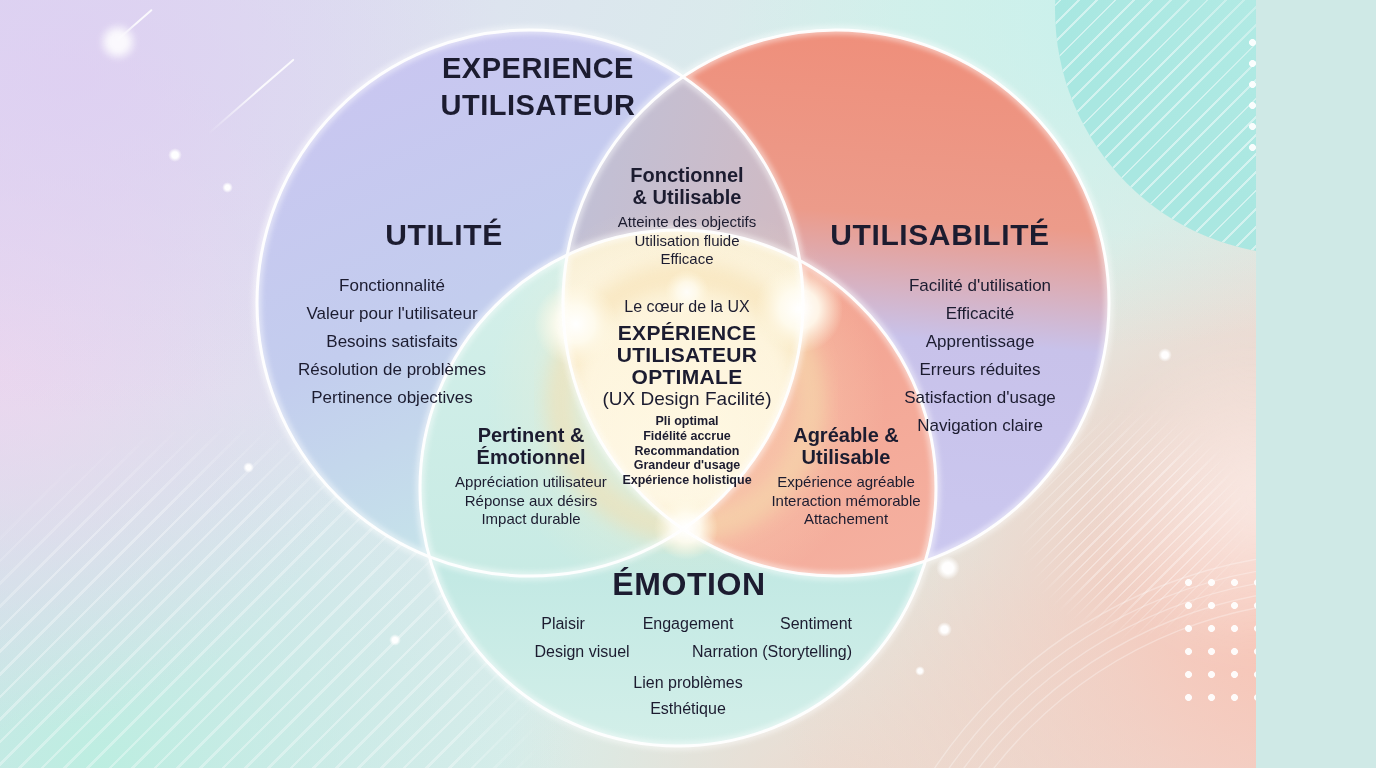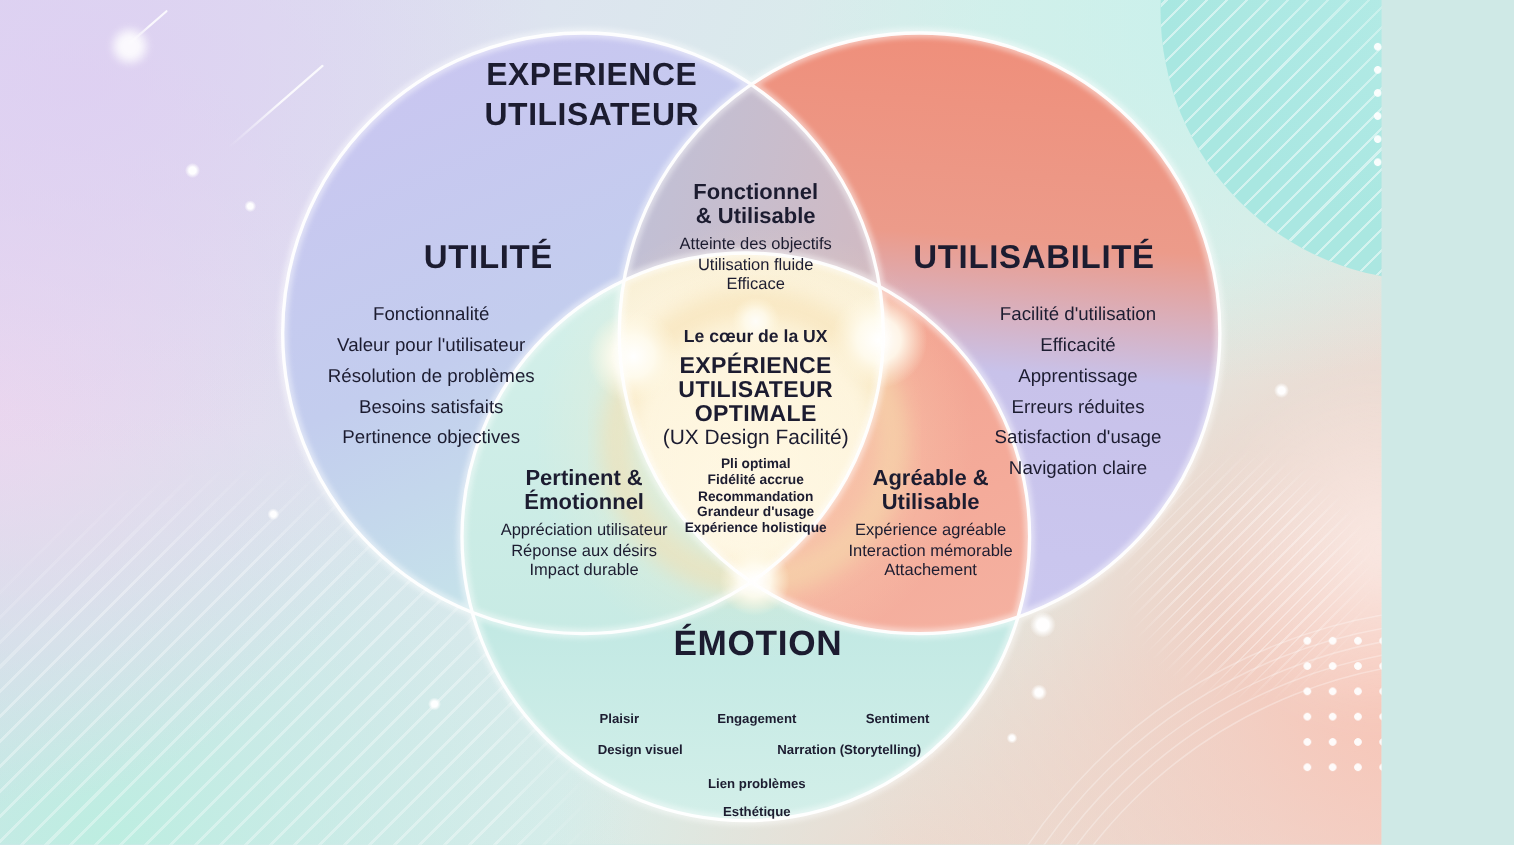--- a/index.html
+++ b/index.html
@@ -64,25 +64,25 @@
   .dot.soft{filter:blur(2.2px);opacity:.9;}
   
   svg.venn{position:absolute;inset:0;}
   
   .txt{position:absolute;transform:translateX(-50%);text-align:center;white-space:nowrap;}
   .big-title{font-size:29px;line-height:37px;font-weight:600;letter-spacing:.5px;}
   .set-h{font-size:30px;font-weight:600;letter-spacing:.6px;}
   .set-items{font-size:17px;line-height:28px;font-weight:400;}
   .ov-title{font-size:20px;line-height:22px;font-weight:700;}
   .ov-items{font-size:15px;line-height:18.5px;font-weight:500;margin-top:5px;}
-  .kicker{font-size:16px;font-weight:700;}
+  .kicker{font-size:16px;font-weight:400;}
   .core-title{font-size:21px;line-height:22px;font-weight:700;letter-spacing:.3px;margin-top:6px;}
   .core-sub{font-size:19px;line-height:21px;font-weight:500;}
   .core-items{font-size:12.5px;line-height:14.8px;font-weight:600;margin-top:5px;}
-  .em-item{position:absolute;transform:translateX(-50%);font-size:12px;font-weight:700;white-space:nowrap;margin-top:31px;}
+  .em-item{position:absolute;transform:translateX(-50%);font-size:16px;font-weight:400;white-space:nowrap;}
 </style>
 </head>
 <body>
 
 <div class="stage">
   <div class="bg"></div>
 
   <div class="blob-tr"></div>
   <div class="blob-br-light"></div>
   <div class="stripes-bl"></div>
@@ -212,22 +212,22 @@
 
   <div class="txt big-title" style="left:538px;top:50px;">
     <div>EXPERIENCE</div>
     <div>UTILISATEUR</div>
   </div>
 
   <div class="txt set-h" style="left:444px;top:218px;text-align:right;">UTILITÉ</div>
   <div class="txt set-items" style="left:392px;top:272px;">
     <div>Fonctionnalité</div>
     <div>Valeur pour l'utilisateur</div>
+    <div>Besoins satisfaits</div>
     <div>Résolution de problèmes</div>
-    <div>Besoins satisfaits</div>
     <div>Pertinence objectives</div>
   </div>
 
   <div class="txt set-h" style="left:940px;top:218px;">UTILISABILITÉ</div>
   <div class="txt" style="left:687px;top:164px;">
     <div class="ov-title">
       <div>Fonctionnel</div>
       <div>&amp; Utilisable</div>
     </div>
     <div class="ov-items">

